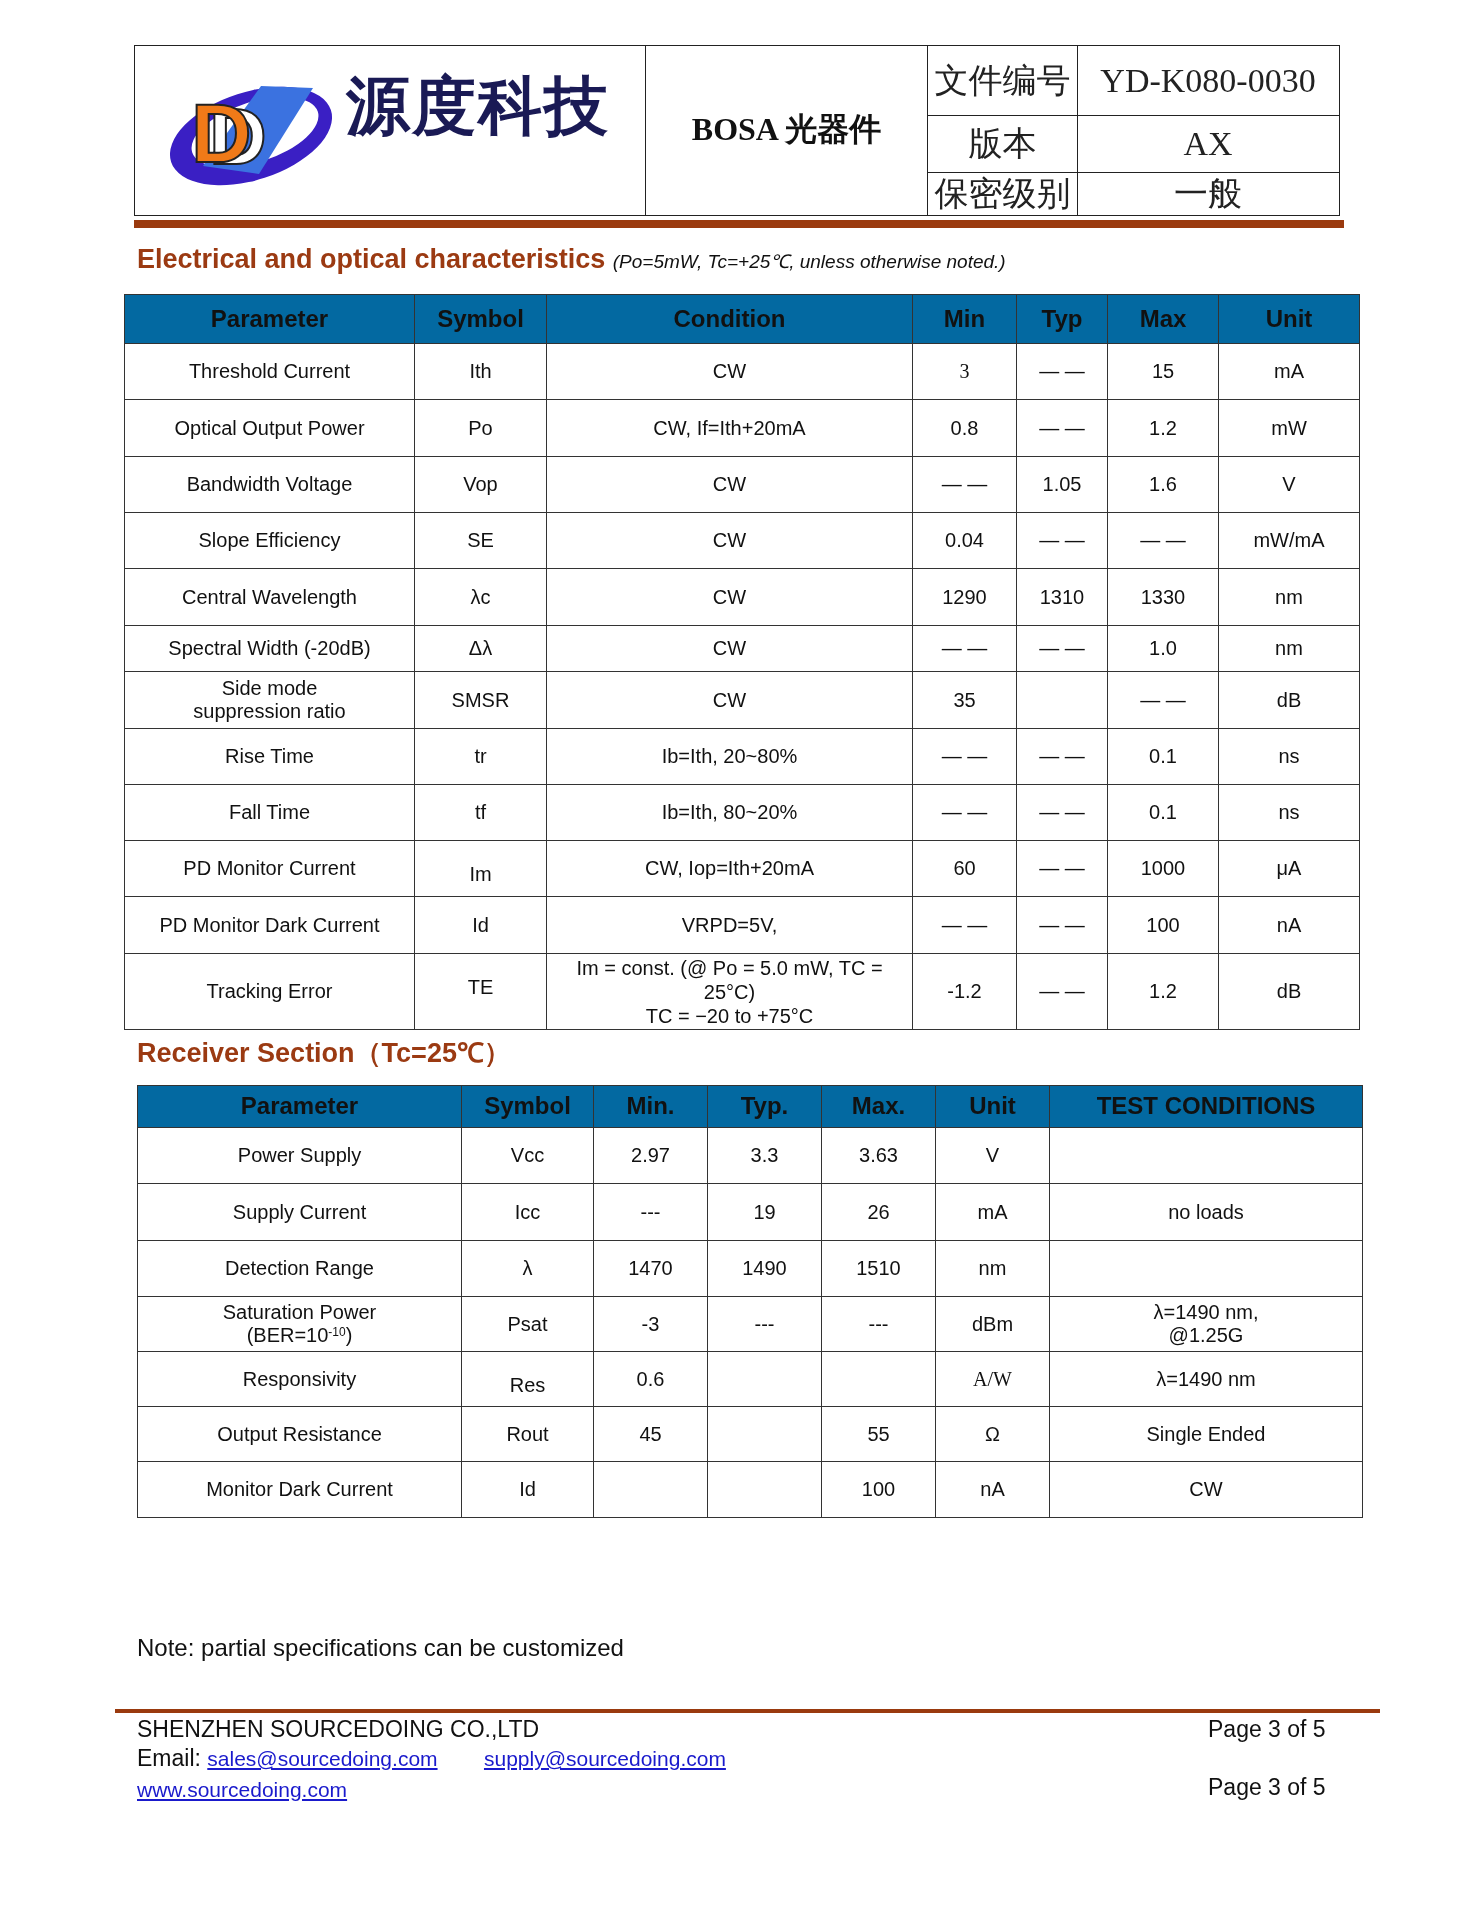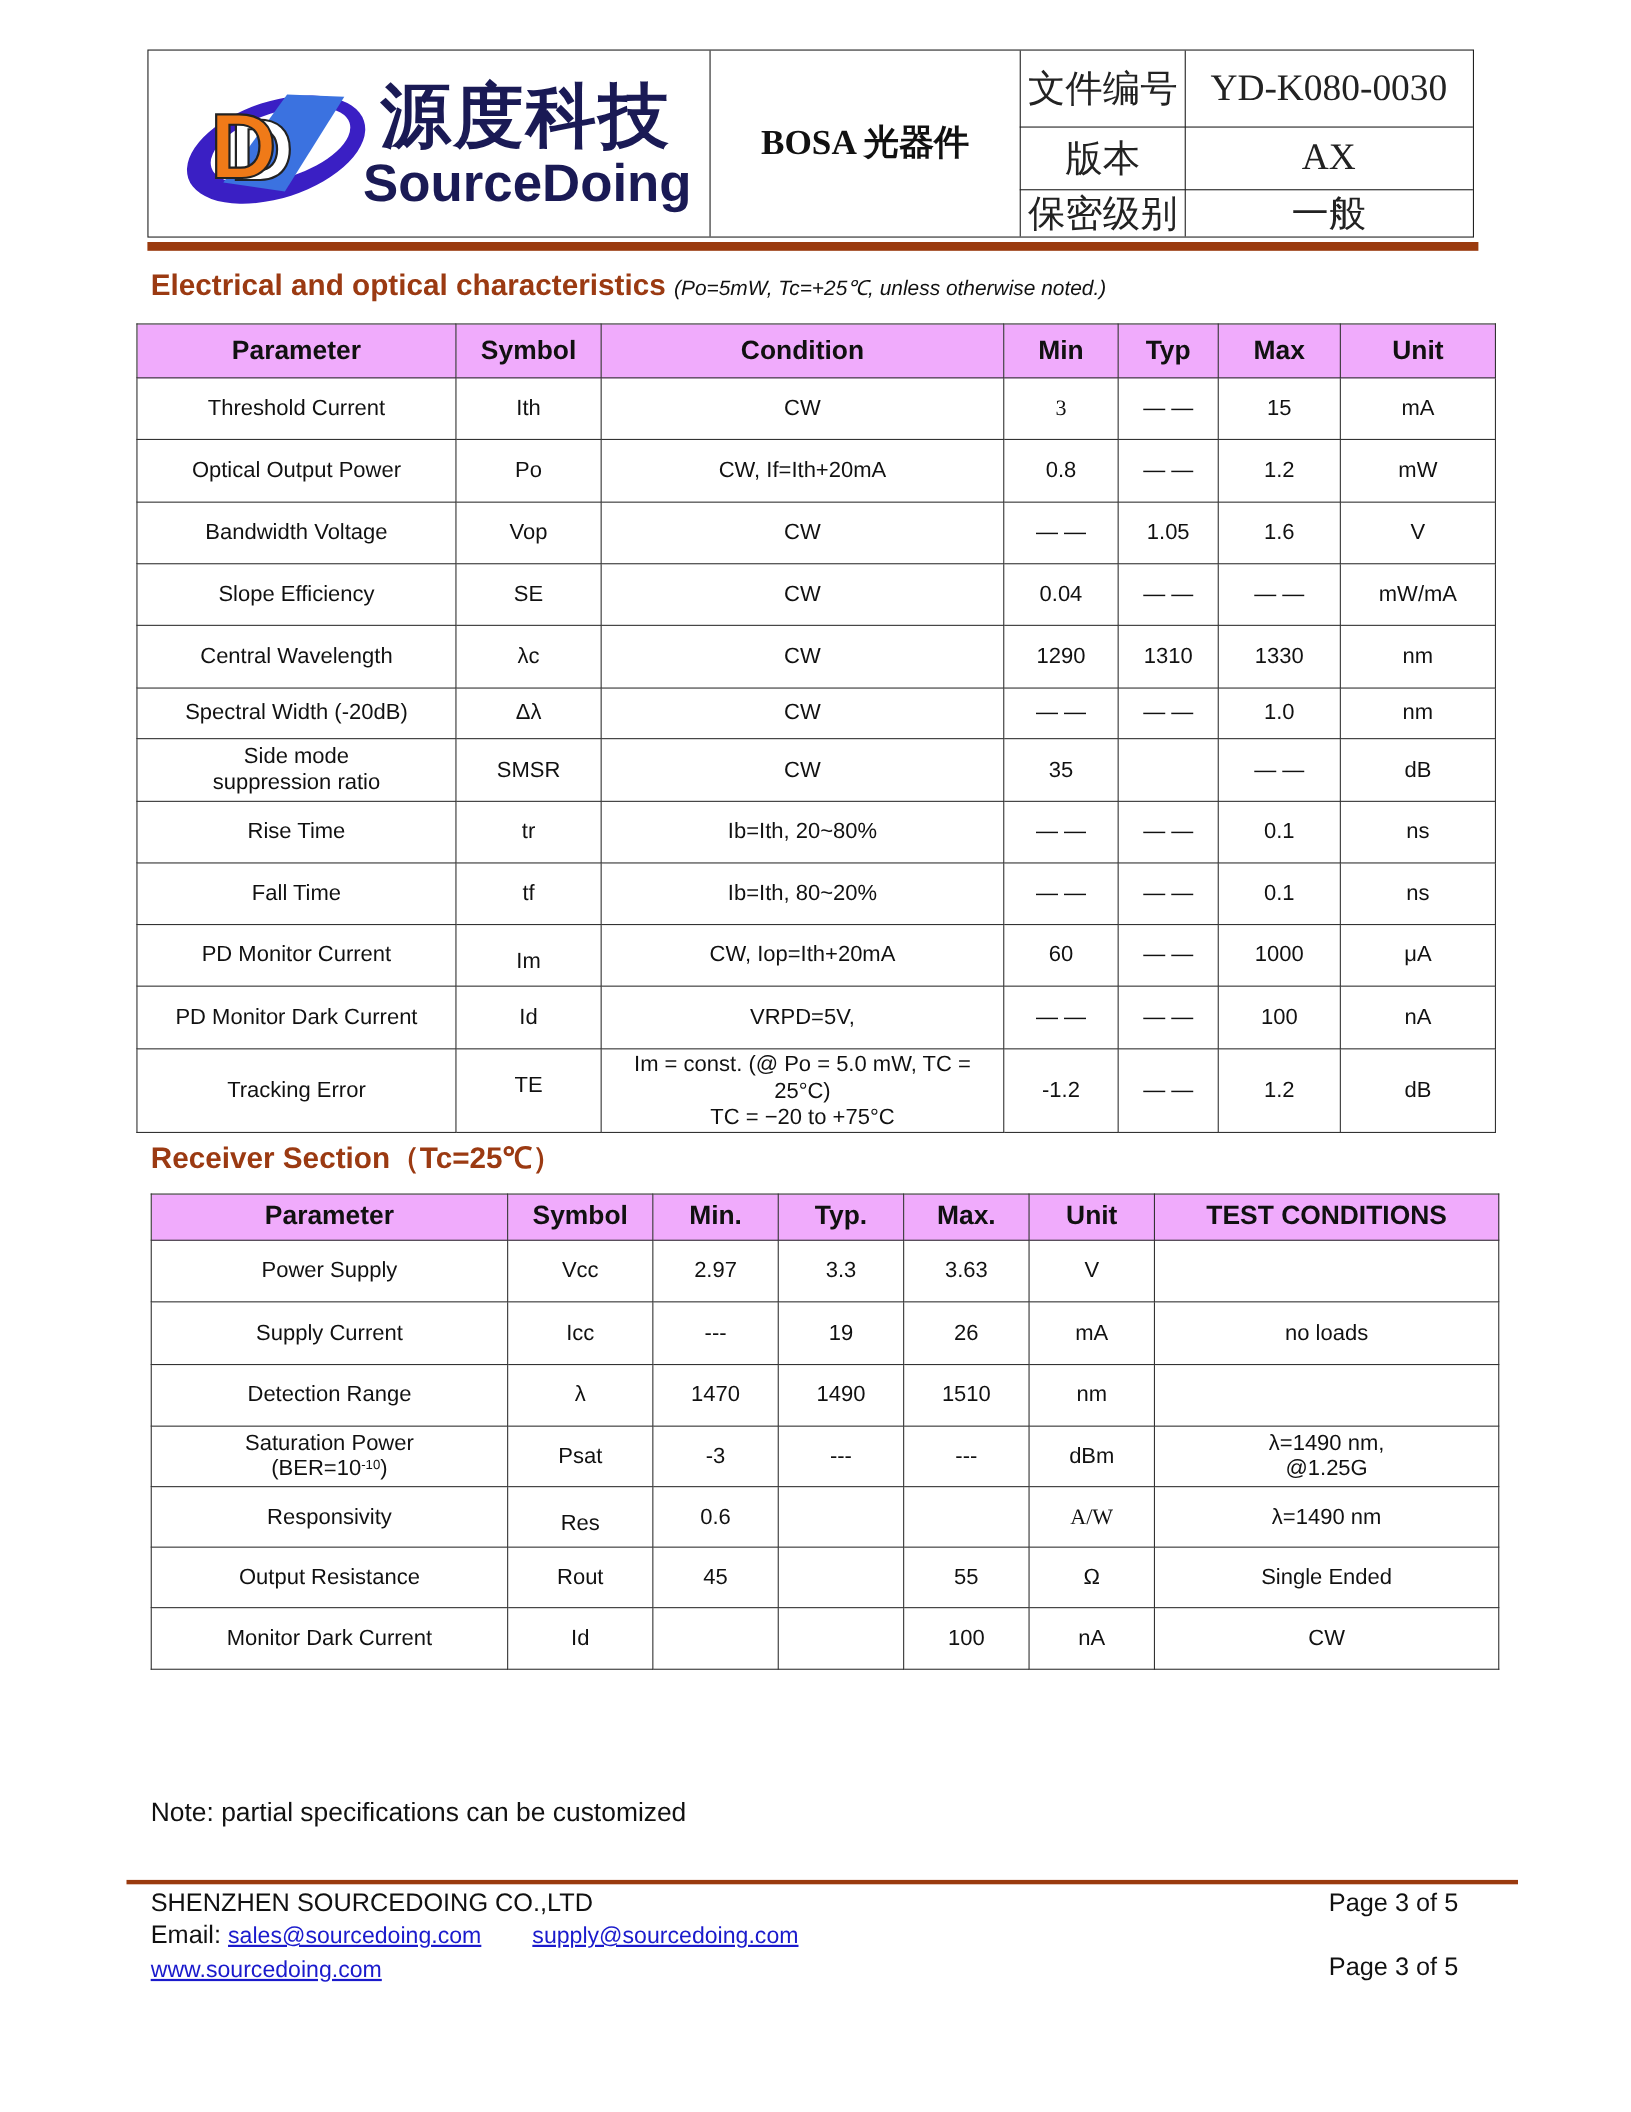--- a/index.html
+++ b/index.html
@@ -18,21 +18,21 @@
   .brand-en { position:absolute; left:195px; top:98px; font-family:"Liberation Sans", sans-serif; font-weight:bold; font-size:48px; color:#1a1a55; line-height:1; }
   .logo { position:absolute; left:28px; top:32px; width:176px; height:112px; }
 
   .bar { position:absolute; background:#9a3a0e; }
 
   .sec-title { position:absolute; font-weight:bold; font-size:27px; color:#9b3a12; white-space:nowrap; }
   .sec-sub { font-style:italic; font-weight:normal; font-size:19px; color:#111; }
 
   table { position:absolute; border-collapse:collapse; table-layout:fixed; }
   td, th { border:1.5px solid #333; text-align:center; vertical-align:middle; padding:0 4px; font-size:20px; color:#111; line-height:1.15; }
-  th { background:#f0abfc; font-weight:bold; font-size:24px; }
+  th { background:#0369a1; font-weight:bold; font-size:24px; }
   td.sym-top { vertical-align:top; padding-top:22px; }
   td.serif { font-family:"Liberation Serif", serif; }
   sup { font-size:12px; vertical-align:6px; }
   .rx th { vertical-align:top; padding-top:6px; }
 
   .note { position:absolute; left:137px; top:1634px; font-size:24px; }
   .foot { position:absolute; font-size:23px; color:#111; white-space:nowrap; }
   .link { color:#1a1acc; text-decoration:underline; font-size:21px; }
 </style>
 </head>
@@ -40,21 +40,20 @@
 
 <div class="hdr">
   <svg class="logo" viewBox="0 0 176 112">
     <ellipse cx="88" cy="58" rx="84" ry="44" fill="#3a1fc4" transform="rotate(-18 88 58)"></ellipse>
     <ellipse cx="92" cy="54" rx="66" ry="30" fill="#ffffff" transform="rotate(-18 92 54)"></ellipse>
     <path d="M40 88 L98 8 L150 10 L96 96 Z" fill="#3b72e0"></path>
     <text x="46" y="86" font-family="Liberation Sans, sans-serif" font-weight="bold" font-size="80" fill="#ffffff" stroke="#222" stroke-width="2">D</text>
     <text x="28" y="84" font-family="Liberation Sans, sans-serif" font-weight="bold" font-size="84" fill="#f07a18" stroke="#222" stroke-width="2">D</text>
   </svg>
   <div class="brand-cn">源度科技</div>
-  <div class="brand-en">SourceDoing</div>
 
   <div class="v1"></div>
   <div class="v2"></div>
   <div class="v3"></div>
   <div class="h1"></div>
   <div class="h2"></div>
 
   <div class="hcell product">BOSA 光器件</div>
 
   <div class="hcell" style="left:793px;top:0;width:149px;height:69px;">文件编号</div>

